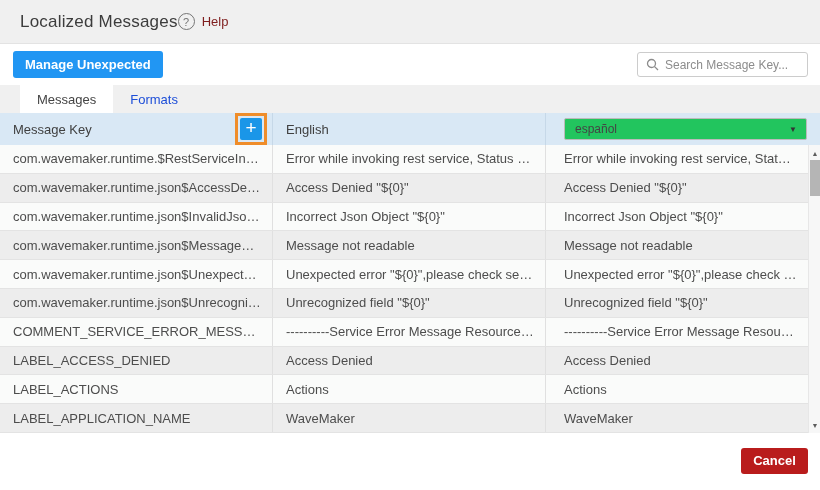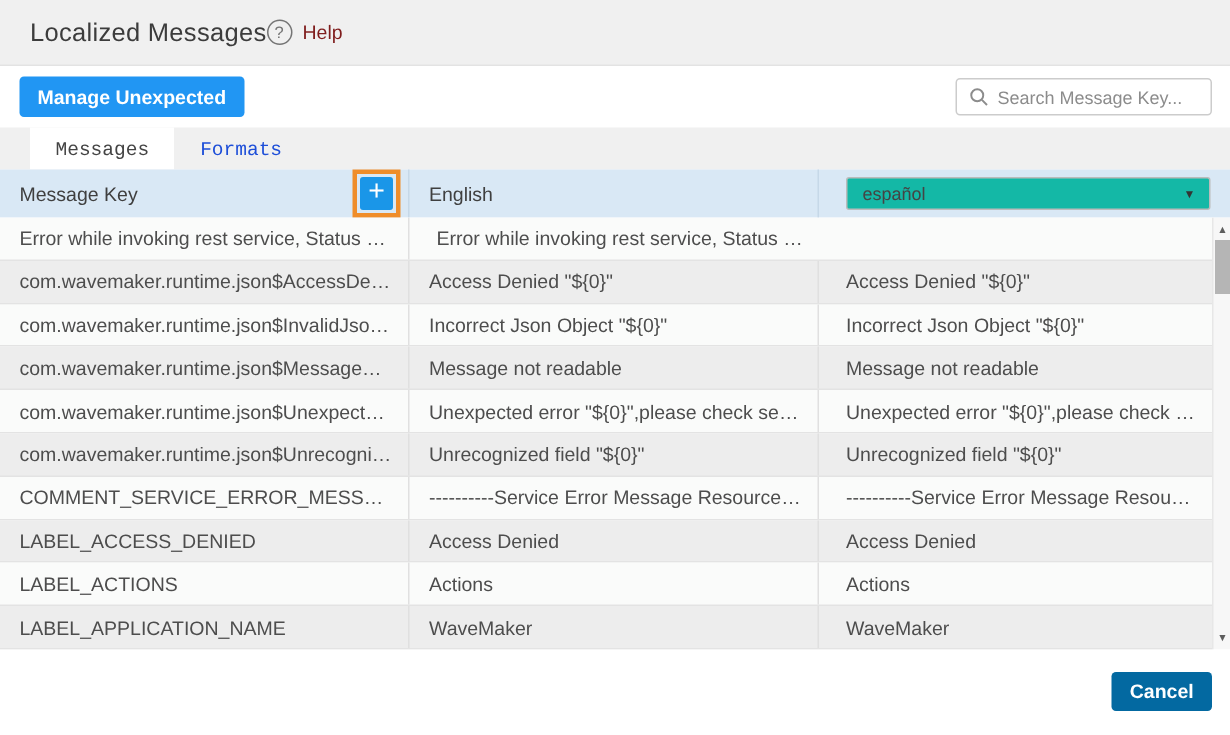--- a/index.html
+++ b/index.html
@@ -38,21 +38,21 @@
     display: flex; align-items: center; padding: 0 8px; gap: 6px;
   }
   .search-box svg { flex: 0 0 auto; }
   .search-input {
     border: none; outline: none; width: 100%; font-family: "Liberation Sans", sans-serif;
     font-size: 12px; color: #0f766e; background: transparent;
   }
   .search-input::placeholder { color: #8c8c8c; }
 
   
-  .tabbar { height: 28px; background: #f0f0f0; display: flex; padding-left: 20px; flex: 0 0 auto; font-family: Liberation Mono, monospace; }
+  .tabbar { height: 28px; background: #f0f0f0; display: flex; padding-left: 20px; flex: 0 0 auto; }
   .tab {
     height: 28px; padding: 0 17px; display: flex; align-items: center;
     font-size: 13px; color: #1d4ed8; cursor: pointer;
   }
   .tab.active { background: #fff; color: #444; }
 
   
   .grid-header {
     height: 32px; background: #d9e8f5; display: flex; flex: 0 0 auto; align-items: center;
   }
@@ -65,21 +65,21 @@
     border: 3px solid #ef8d2a; padding: 2px; display: flex; align-items: center; justify-content: center;
     background: transparent;
   }
   .btn-add {
     width: 22px; height: 22px; background: #1a96e8; color: #fff; border: none; border-radius: 2px;
     font-size: 19px; line-height: 20px; font-weight: 400; cursor: pointer; display: flex;
     align-items: center; justify-content: center; font-family: "Liberation Sans", sans-serif;
     padding: 0 0 2px 0;
   }
   .lang-select {
-    width: 243px; height: 22px; background: #14b8a6; border: 1px solid #bbb; border-radius: 2px;
+    width: 243px; height: 22px; background: #22c55e; border: 1px solid #bbb; border-radius: 2px;
     display: flex; align-items: center; justify-content: space-between;
     padding: 0 9px 0 10px; font-size: 12px; color: #444; cursor: pointer;
   }
   .select-arrow { font-size: 8px; color: #333; }
 
   .grid-body { height: 288px; overflow: hidden; position: relative; flex: 0 0 auto; }
   .rows { width: 808px; }
   .grid-row { display: flex; height: 28.8px; border-bottom: 1px solid #e3e3e3; }
   .grid-row:nth-child(odd)  { background: #fafbfa; }
   .grid-row:nth-child(even) { background: #ededed; }
@@ -104,21 +104,21 @@
   .scroll-up { top: 2px; }
   .scroll-down { bottom: 2px; }
   .scroll-thumb { position: absolute; left: 1px; top: 15px; width: 10px; height: 36px; background: #b5b5b5; cursor: pointer; }
 
   
   .dlg-footer {
     flex: 1; background: #fff; display: flex; align-items: center; justify-content: flex-end;
     gap: 14px; padding: 0 12px 2px 0;
   }
   .btn-cancel {
-    width: 67px; height: 26px; background: #0369a1; color: #fff; border: none; border-radius: 3px;
+    width: 67px; height: 26px; background: #b91c1c; color: #fff; border: none; border-radius: 3px;
     font-family: "Liberation Sans", sans-serif; font-size: 13px; font-weight: 700; cursor: pointer;
   }
   .btn-save {
     width: 95px; height: 26px; background: #1e96ea; color: #fff; border: none; border-radius: 3px;
     font-family: "Liberation Sans", sans-serif; font-size: 13px; font-weight: 700; cursor: pointer;
   }
 </style>
 </head>
 <body>
 
@@ -162,20 +162,23 @@
       <div class="lang-select">
         <span>español</span>
         <span class="select-arrow">▼</span>
       </div>
     </div>
   </div>
 
   <div class="grid-body">
     <div class="rows">
       <div class="grid-row">
+        <div class="cell c-key">
+            <span>com.wavemaker.runtime.$RestServiceInv…</span>
+          </div>
         <div class="cell c-english">
             <span>Error while invoking rest service, Status co…</span>
           </div>
         <div class="cell c-trans">
             <span>Error while invoking rest service, Status …</span>
           </div>
       </div>
       <div class="grid-row">
         <div class="cell c-key">
             <span>com.wavemaker.runtime.json$AccessDen…</span>

